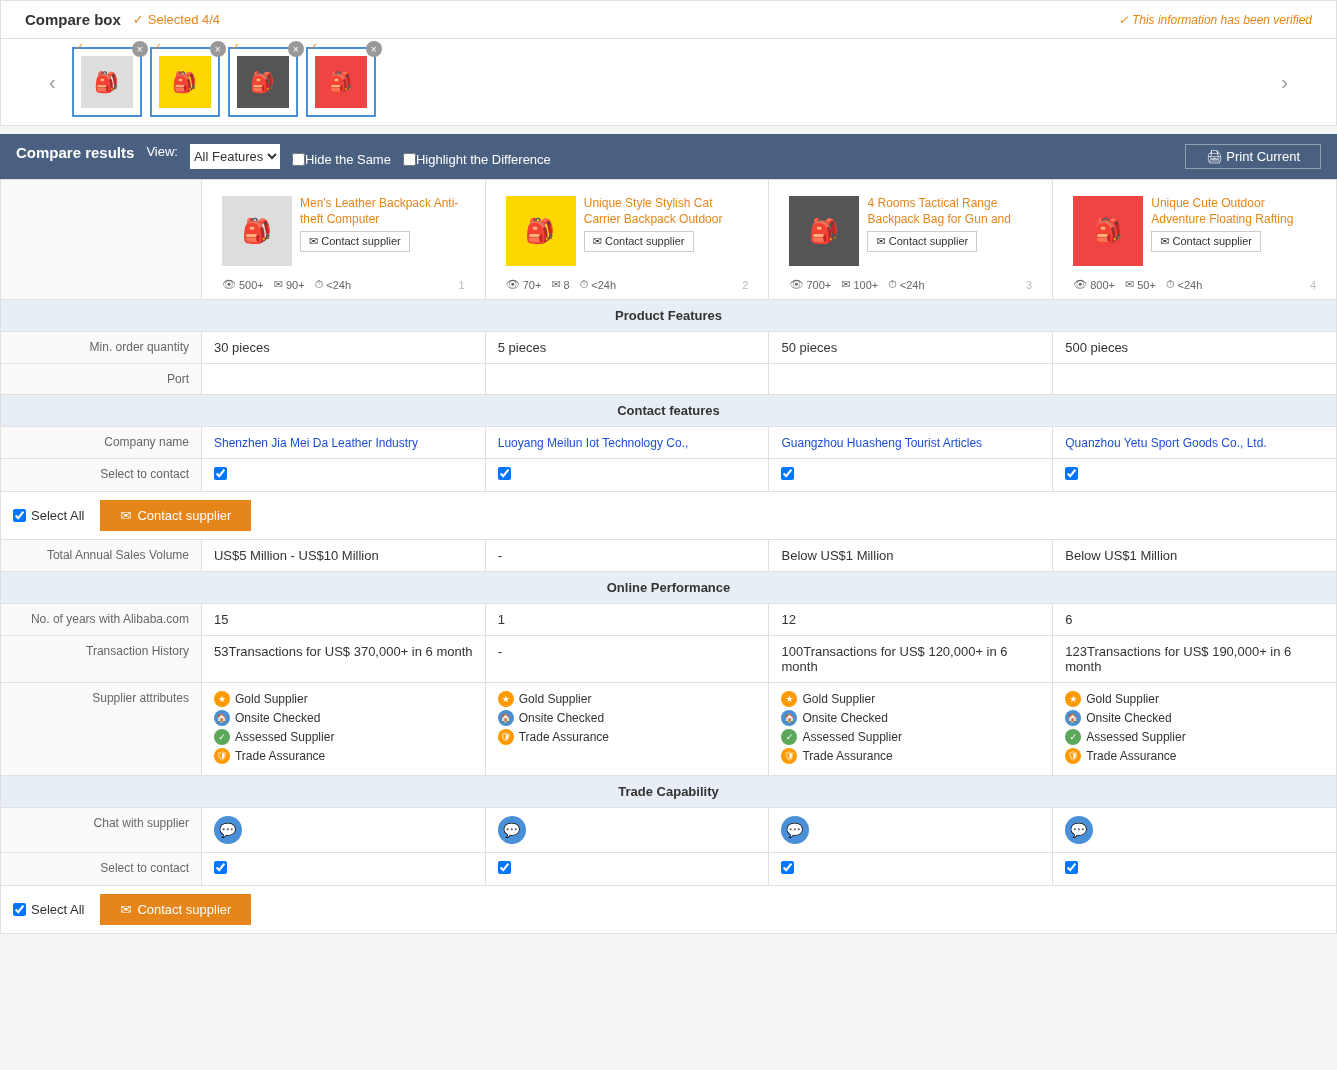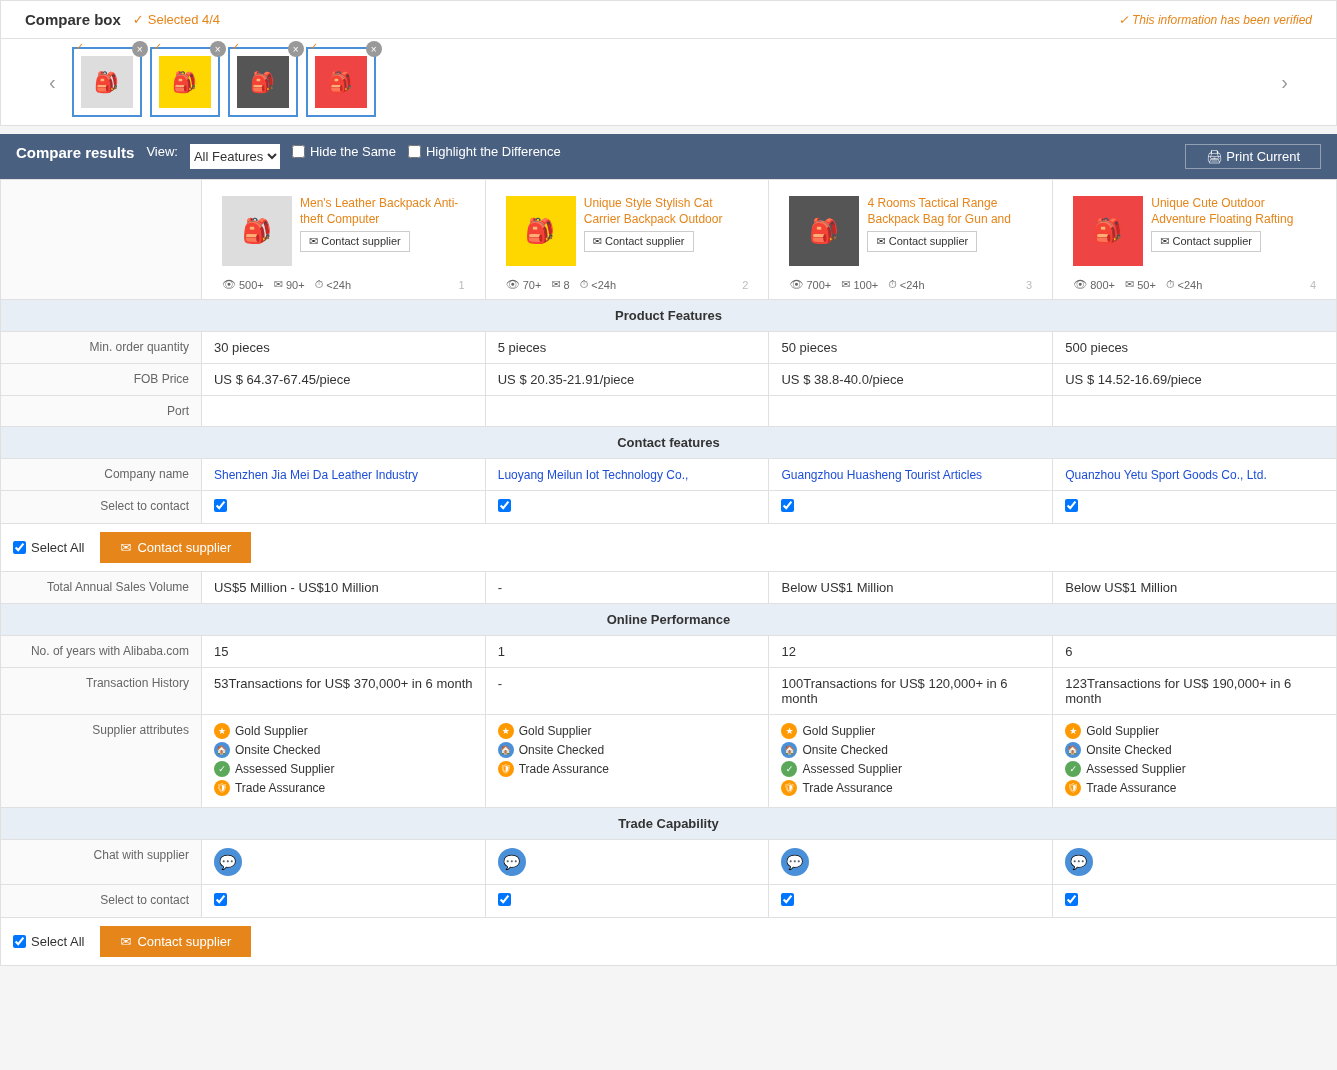--- a/index.html
+++ b/index.html
@@ -92,21 +92,21 @@
     .compare-results-title { font-weight: bold; font-size: 15px; }
     .view-label { font-size: 13px; }
     .view-select {
       background: white;
       color: #333;
       border: none;
       padding: 4px 0;
       font-size: 13px;
       cursor: pointer;
     }
-    .checkbox-label { display: flex; align-items: center; gap: 5px; font-size: 13px; cursor: pointer; }
+    .checkbox-label { display: flex; align-items: center; font-size: 13px; cursor: pointer; margin-top: 8px; }
     .print-btn {
       margin-left: auto;
       background: #4a6080;
       color: white;
       border: 1px solid rgba(255,255,255,0.4);
       padding: 4px 20px;
       cursor: pointer;
       font-size: 13px;
     }
 
@@ -354,27 +354,20 @@
   </tr>
 
   <tr>
     <td class="label-col">Min. order quantity</td>
     <td>30 pieces</td>
     <td>5 pieces</td>
     <td>50 pieces</td>
     <td>500 pieces</td>
   </tr>
 
-  <tr>
-    <td class="label-col">FOB Price</td>
-    <td>US $ 64.37-67.45/piece</td>
-    <td>US $ 20.35-21.91/piece</td>
-    <td>US $ 38.8-40.0/piece</td>
-    <td>US $ 14.52-16.69/piece</td>
-  </tr>
 
   <tr>
     <td class="label-col">Port</td>
     <td></td>
     <td></td>
     <td></td>
     <td></td>
   </tr>
 
   <tr>

